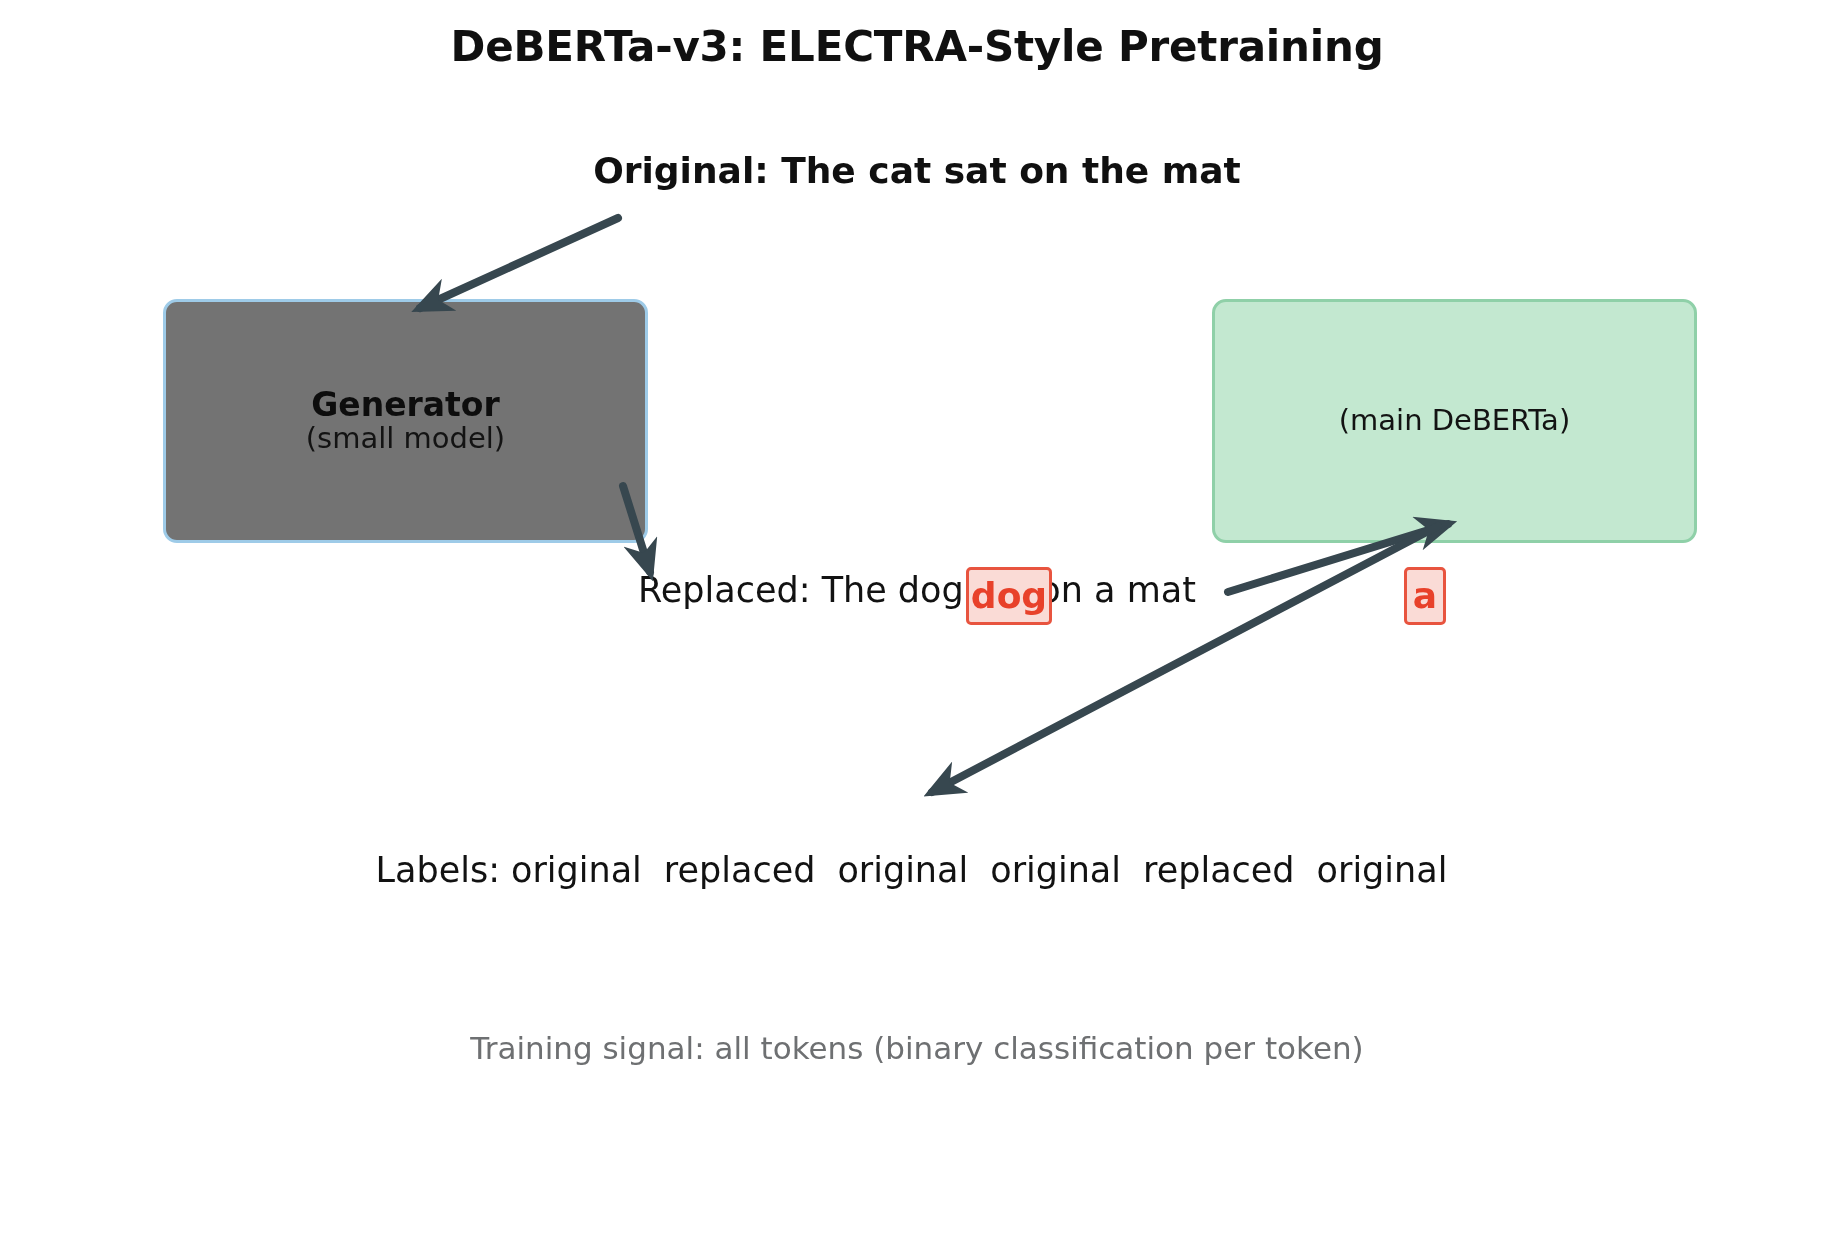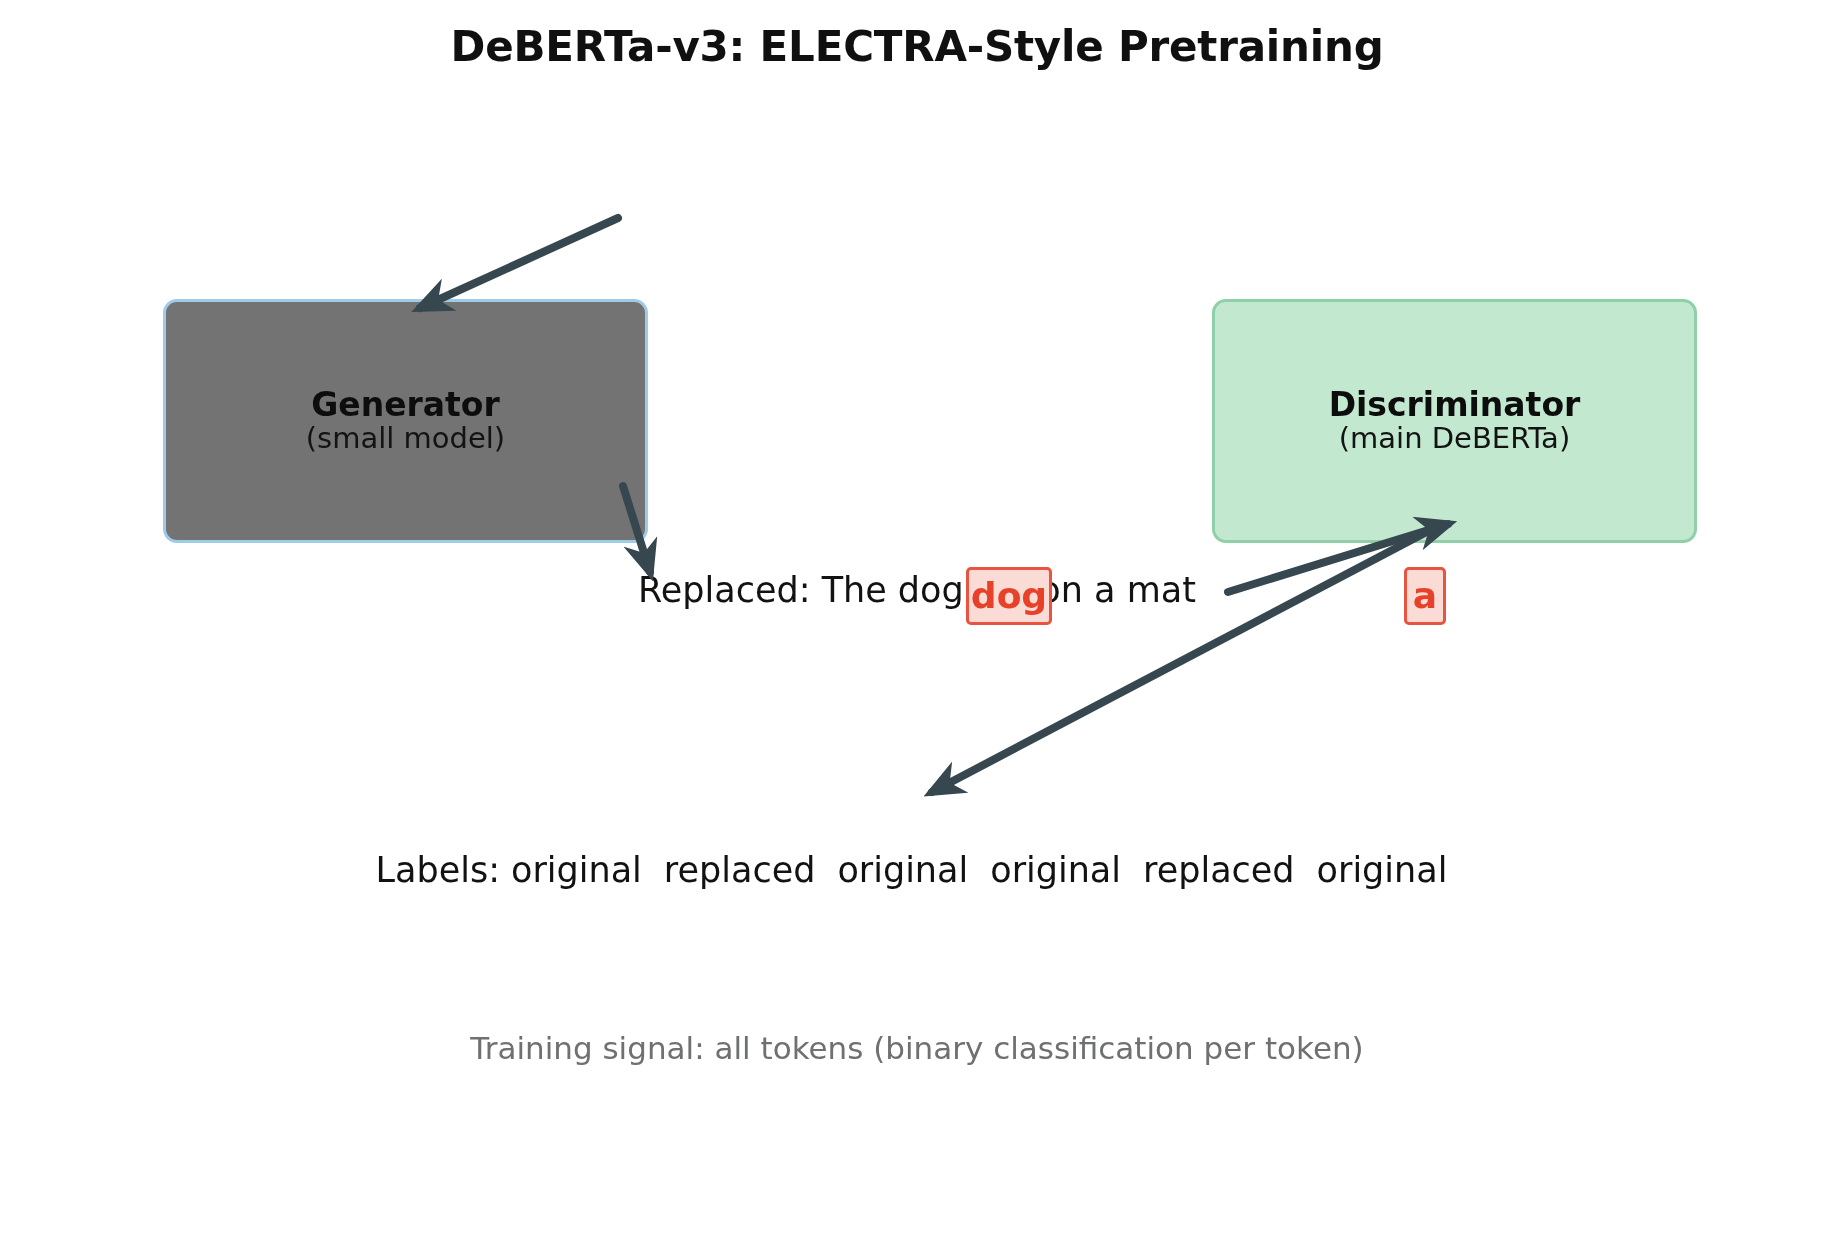--- a/index.html
+++ b/index.html
@@ -157,28 +157,28 @@
     pointer-events: none;
   }
 </style>
 </head>
 <body>
 
 <div id="canvas">
 
   <div class="abs diagram-title">DeBERTa-v3: ELECTRA-Style Pretraining</div>
 
+  <div class="abs original-line">Original: The cat sat on the mat</div>
 
   <div class="abs model-box" id="generator-box">
     <div class="box-title">Generator</div>
     <div class="box-sub">(small model)</div>
   </div>
 
   <div class="abs model-box" id="discriminator-box">
-    <div class="box-title">Discriminator</div>
     <div class="box-sub">(main DeBERTa)</div>
   </div>
 
   <div class="abs replaced-line">
     <span class="seq">Replaced: The dog sat on a mat</span>
   </div>
 
   <div class="abs token-chip" id="token-chip-dog">dog</div>
   <div class="abs token-chip" id="token-chip-a">a</div>
 

